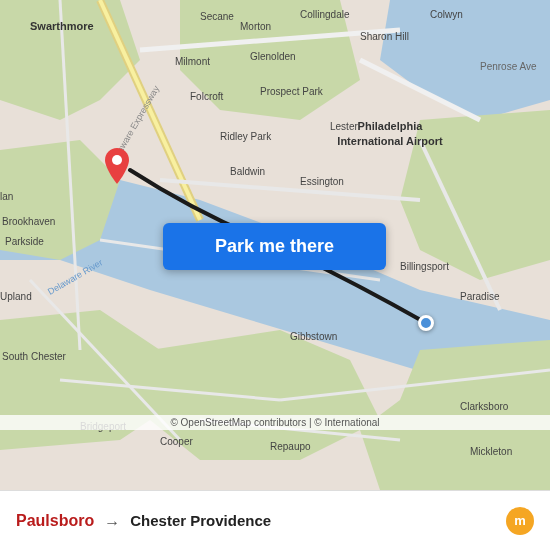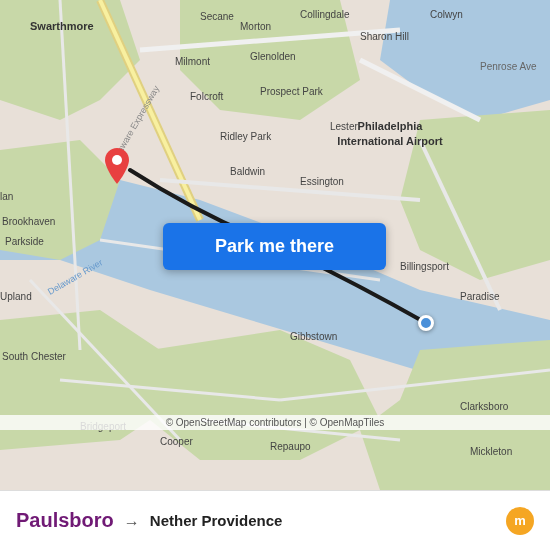--- a/index.html
+++ b/index.html
@@ -93,23 +93,23 @@
       display: flex;
       align-items: center;
       padding: 0 16px;
       border-top: 1px solid #ddd;
       position: absolute;
       bottom: 0;
       left: 0;
     }
 
     #footer-from {
-      font-size: 20px;
-      font-weight: bold;
-      color: #701a75;
+      font-size: 16px;
+      font-weight: bold;
+      color: #b91c1c;
     }
 
     #footer-arrow {
       margin: 0 10px;
       color: #555;
       font-size: 16px;
     }
 
     #footer-to {
       font-size: 15px;
@@ -225,26 +225,26 @@
       <path d="M12 0 C5.4 0 0 5.4 0 12 C0 21 12 36 12 36 C12 36 24 21 24 12 C24 5.4 18.6 0 12 0Z" fill="#e84040"></path>
       <circle cx="12" cy="12" r="5" fill="white"></circle>
     </svg>
   </div>
 
   <div class="map-pin-origin"></div>
 
   <button id="take-me-there-btn">Park me there</button>
 
   <div id="attribution-bar">
-    <span>© OpenStreetMap contributors | © OpenMapTiles</span>
+    <span>© OpenStreetMap contributors | © International</span>
   </div>
 </div>
 
 <div id="footer">
   <span id="footer-from">Paulsboro</span>
   <span id="footer-arrow">→</span>
-  <span id="footer-to">Nether Providence</span>
+  <span id="footer-to">Chester Providence</span>
   <div id="moovit-logo">
     <div class="moovit-m">
       <span>m</span>
     </div>
   </div>
 </div>
 
 </body></html>

